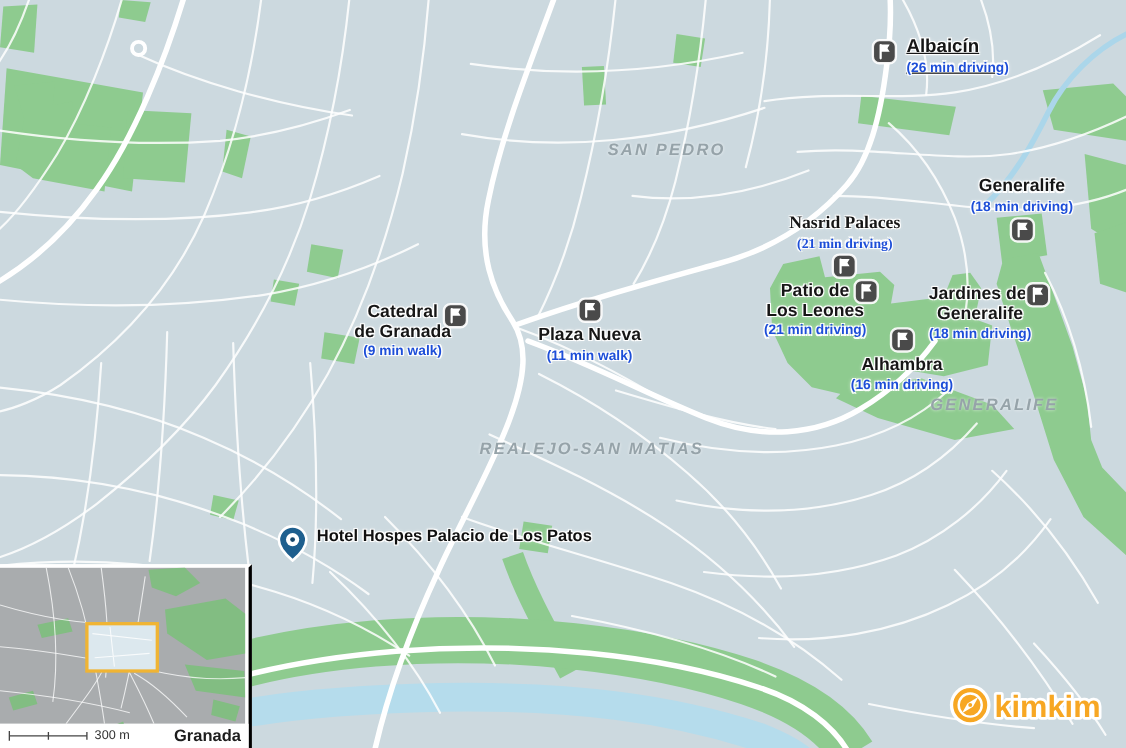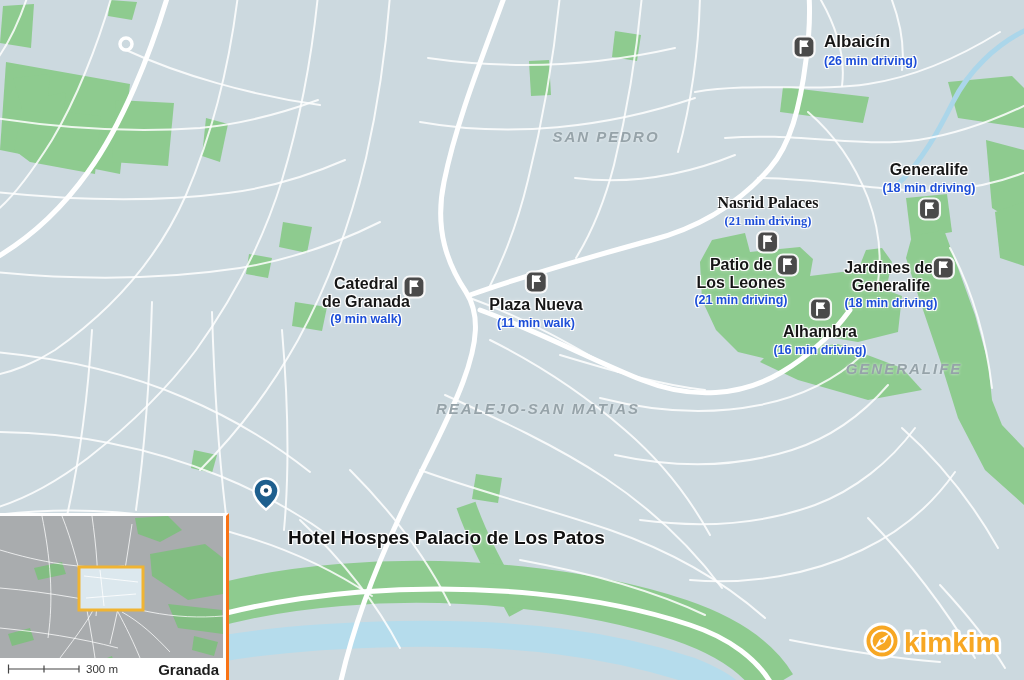--- a/index.html
+++ b/index.html
@@ -15,40 +15,40 @@
     text-shadow:-1px -1px 0 rgba(255,255,255,.95),1px -1px 0 rgba(255,255,255,.95),
                 -1px 1px 0 rgba(255,255,255,.95),1px 1px 0 rgba(255,255,255,.95),
                 0 0 4px rgba(255,255,255,.9);
   }
   .marker{position:absolute;display:flex;flex-direction:column;align-items:center;line-height:1.1;}
   .marker.centered{transform:translateX(-50%);}
   .marker .m-name{font-size:16px;font-weight:bold;color:#161616;white-space:nowrap;}
   .marker .m-time{font-size:12.5px;font-weight:bold;color:#1d4ed8;white-space:nowrap;margin-top:3px;}
   .marker .flagbox{width:24px;height:24px;margin:2px 0;}
   .marker.row{flex-direction:row;align-items:flex-start;gap:8px;}
-  .marker.row .col{display:flex;flex-direction:column;align-items:flex-start;}
+  .marker.row .col{display:flex;flex-direction:column;align-items:flex-start;text-decoration:underline;}
   .marker.row .m-name{font-size:17px;}
   .marker .flag-abs{position:absolute;margin:0;}
   
   .area-label{
     position:absolute;transform:translate(-50%,-50%);
     font-style:italic;font-weight:bold;color:#96a3a9;
     font-size:15px;letter-spacing:2px;white-space:nowrap;
     text-shadow:0 0 3px rgba(255,255,255,.7);
   }
   
   .hotel-pin{position:absolute;left:252px;top:477px;width:28px;height:34px;}
   .hotel-label{
     position:absolute;left:288px;top:479px;
-    font-size:19px;font-weight:bold;color:#101010;white-space:nowrap;margin-top:48px;
+    font-size:15px;font-weight:bold;color:#101010;white-space:nowrap;
   }
   
   .inset{
     position:absolute;left:0;bottom:0;width:226px;
-    border-top:3px solid #fff;border-right:3px solid #f97316;
+    border-top:3px solid #fff;border-right:3px solid #000000;
     background:#fff;
   }
   .inset-footer{
     height:22px;background:#fff;display:flex;align-items:center;
     font-size:11px;color:#333;padding:0 7px 0 7px;box-sizing:border-box;
   }
   .inset-footer .scale-text{margin-left:5px;font-size:11.5px;color:#333;}
   .inset-footer .city{margin-left:auto;font-size:15px;font-weight:bold;color:#1d1d1d;}
   
   .logo{position:absolute;right:14px;bottom:16px;width:150px;height:46px;}

